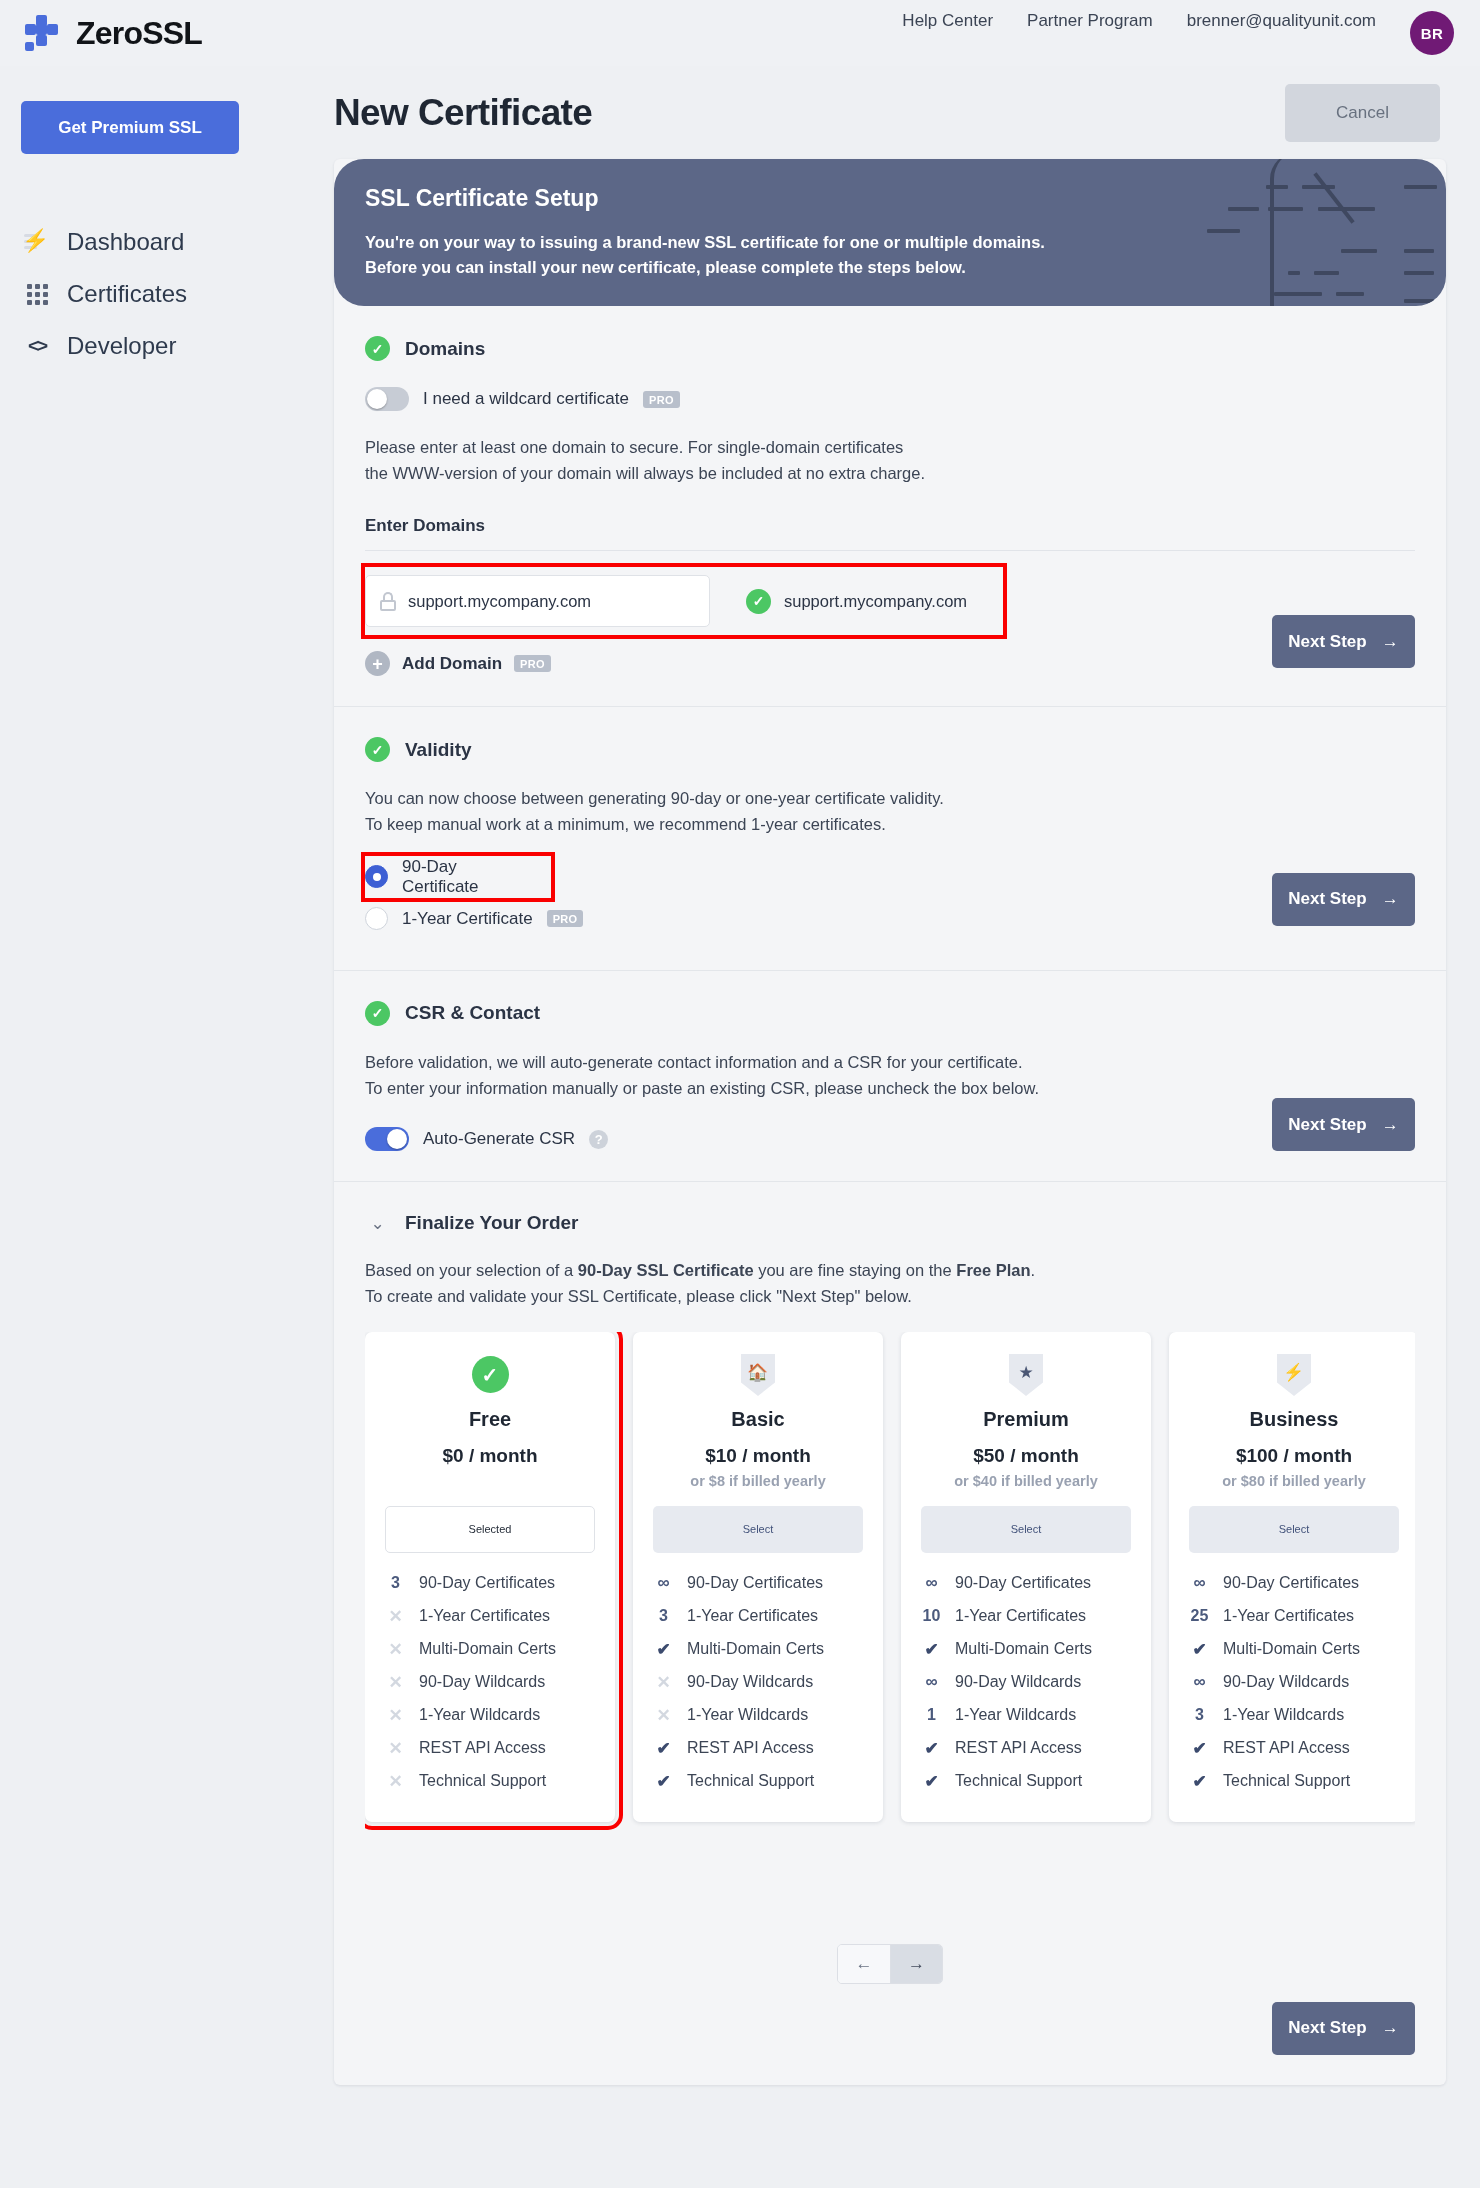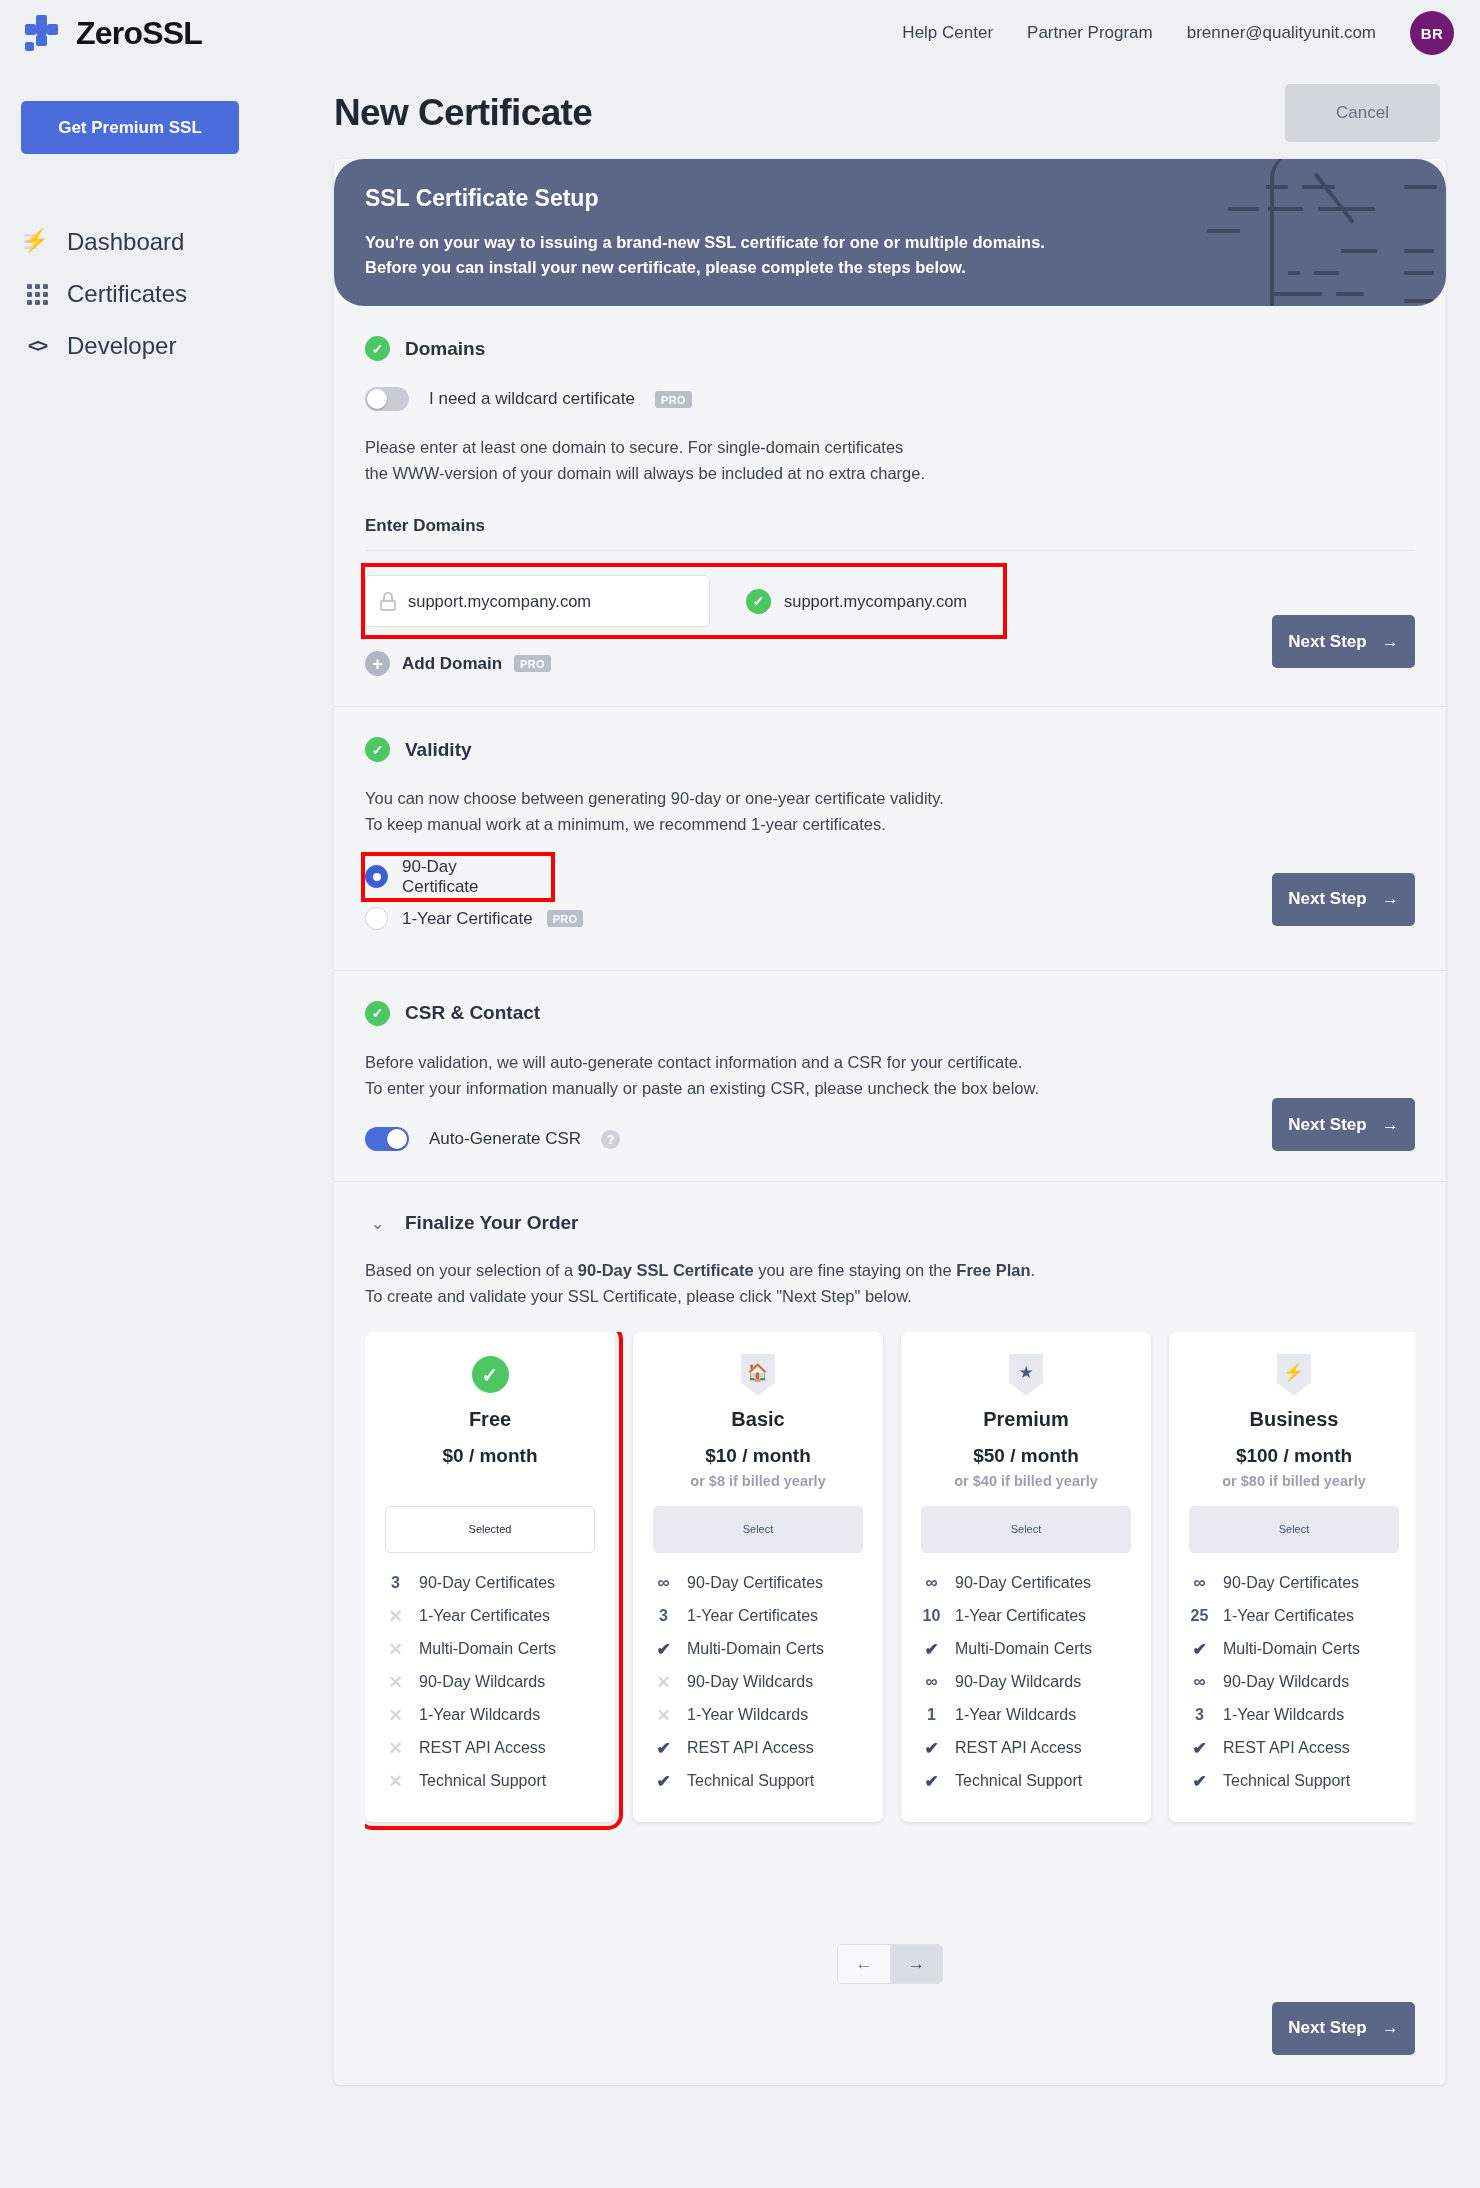--- a/index.html
+++ b/index.html
@@ -21,21 +21,21 @@
   }
   .brand { display: flex; align-items: center; gap: 10px; margin-left: 22px; }
   .brand-logo { width: 44px; height: 44px; position: relative; }
   .brand-logo i {
     position: absolute; background: #4a6ddb; border-radius: 2px;
   }
   .brand-text { font-size: 32px; font-weight: 700; letter-spacing: -0.8px; color: #111418; }
 
   .topnav {
     margin-left: auto; margin-right: 26px;
-    display: flex; align-items: center; gap: 34px;
+    display: flex; align-items: flex-start; gap: 34px;
   }
   .topnav a { font-size: 17px; color: #3b4454; text-decoration: none; }
   .avatar {
     width: 44px; height: 44px; border-radius: 50%;
     background: #701a75; color: #fff; font-size: 15px; font-weight: 700;
     display: flex; align-items: center; justify-content: center;
     letter-spacing: 0.4px;
   }
 
   
@@ -108,21 +108,21 @@
   .sec-title { font-size: 19px; font-weight: 700; color: #2b3445; }
   .check-circle {
     width: 25px; height: 25px; border-radius: 50%; background: #4cc764;
     display: flex; align-items: center; justify-content: center;
     color: #fff; font-size: 14px; font-weight: 700;
   }
   .chev-down { font-size: 17px; color: #6b7384; width: 25px; text-align: center; }
   .body-text { font-size: 16.5px; color: #3c4555; line-height: 1.56; }
 
   
-  .toggle-row { display: flex; align-items: center; gap: 20px; margin-top: 26px; }
+  .toggle-row { display: flex; align-items: center; gap: 14px; margin-top: 26px; }
   .toggle { width: 44px; height: 24px; border-radius: 12px; position: relative; cursor: pointer; }
   .toggle .knob {
     position: absolute; width: 20px; height: 20px; border-radius: 50%; background: #fff; top: 2px;
     box-shadow: 0 1px 2px rgba(0,0,0,.3);
   }
   .toggle.off { background: #c7ccd5; }
   .toggle.off .knob { left: 2px; }
   .toggle.on { background: #4a6ddb; }
   .toggle.on .knob { left: 22px; }
   .toggle-label { font-size: 17px; color: #2b3445; }

